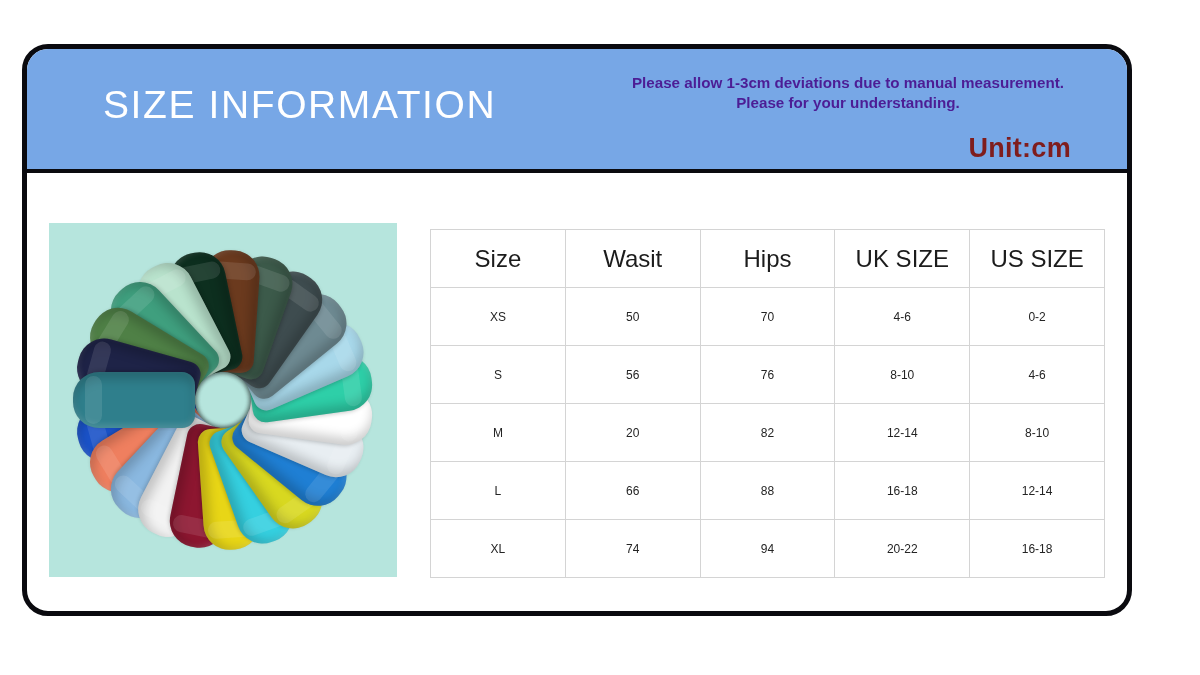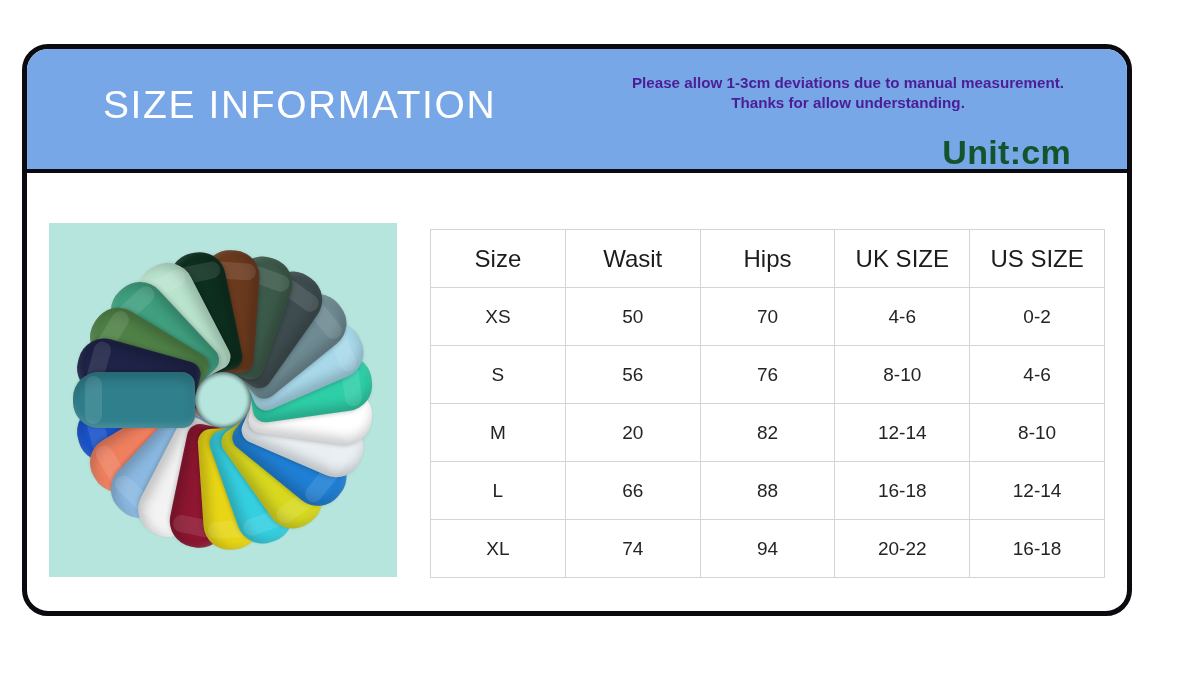--- a/index.html
+++ b/index.html
@@ -58,23 +58,23 @@
     text-align: center;
     color: #4c1d95;
     font-weight: bold;
     font-size: 15.2px;
     line-height: 1.32;
   }
   .banner-unit {
     position: absolute;
     right: 56px;
     top: 84px;
-    color: #14532d;
+    color: #7f1d1d;
     font-weight: bold;
-    font-size: 34px;
+    font-size: 27px;
     letter-spacing: 0.3px;
   }
 
   
   .body-area {
     position: absolute;
     left: 0;
     top: 124px;
     width: 100%;
     bottom: 0;
@@ -141,39 +141,39 @@
     top: 56px;
     width: 675px;
     border-collapse: collapse;
     table-layout: fixed;
   }
   .size-table td {
     border: 1px solid #d4d4d4;
     height: 57px;
     text-align: center;
     vertical-align: middle;
-    font-size: 19px;
+    font-size: 12px;
     color: #242424;
     padding: 0;
   }
   .size-table .hdr td {
     font-size: 24px;
     color: #1c1c1c;
   }
 </style>
 </head>
 <body>
 
 <div class="card">
 
   <div class="banner">
     <div class="banner-title">SIZE INFORMATION</div>
     <div class="banner-note">
       <div>Please allow 1-3cm deviations due to manual measurement.</div>
-      <div>Thanks for allow understanding.</div>
+      <div>Please for your understanding.</div>
     </div>
     <div class="banner-unit">Unit:cm</div>
   </div>
 
   <div class="body-area">
 
     <div class="photo">
       <div class="wheel" id="wheel">
           <div class="garment" style="background: rgb(47, 127, 140); transform: rotate(-90deg) translateY(-28px); z-index: 23;"></div>
           <div class="garment" style="background: rgb(30, 35, 71); transform: rotate(-74.3478deg) translateY(-28px); z-index: 22;"></div>

